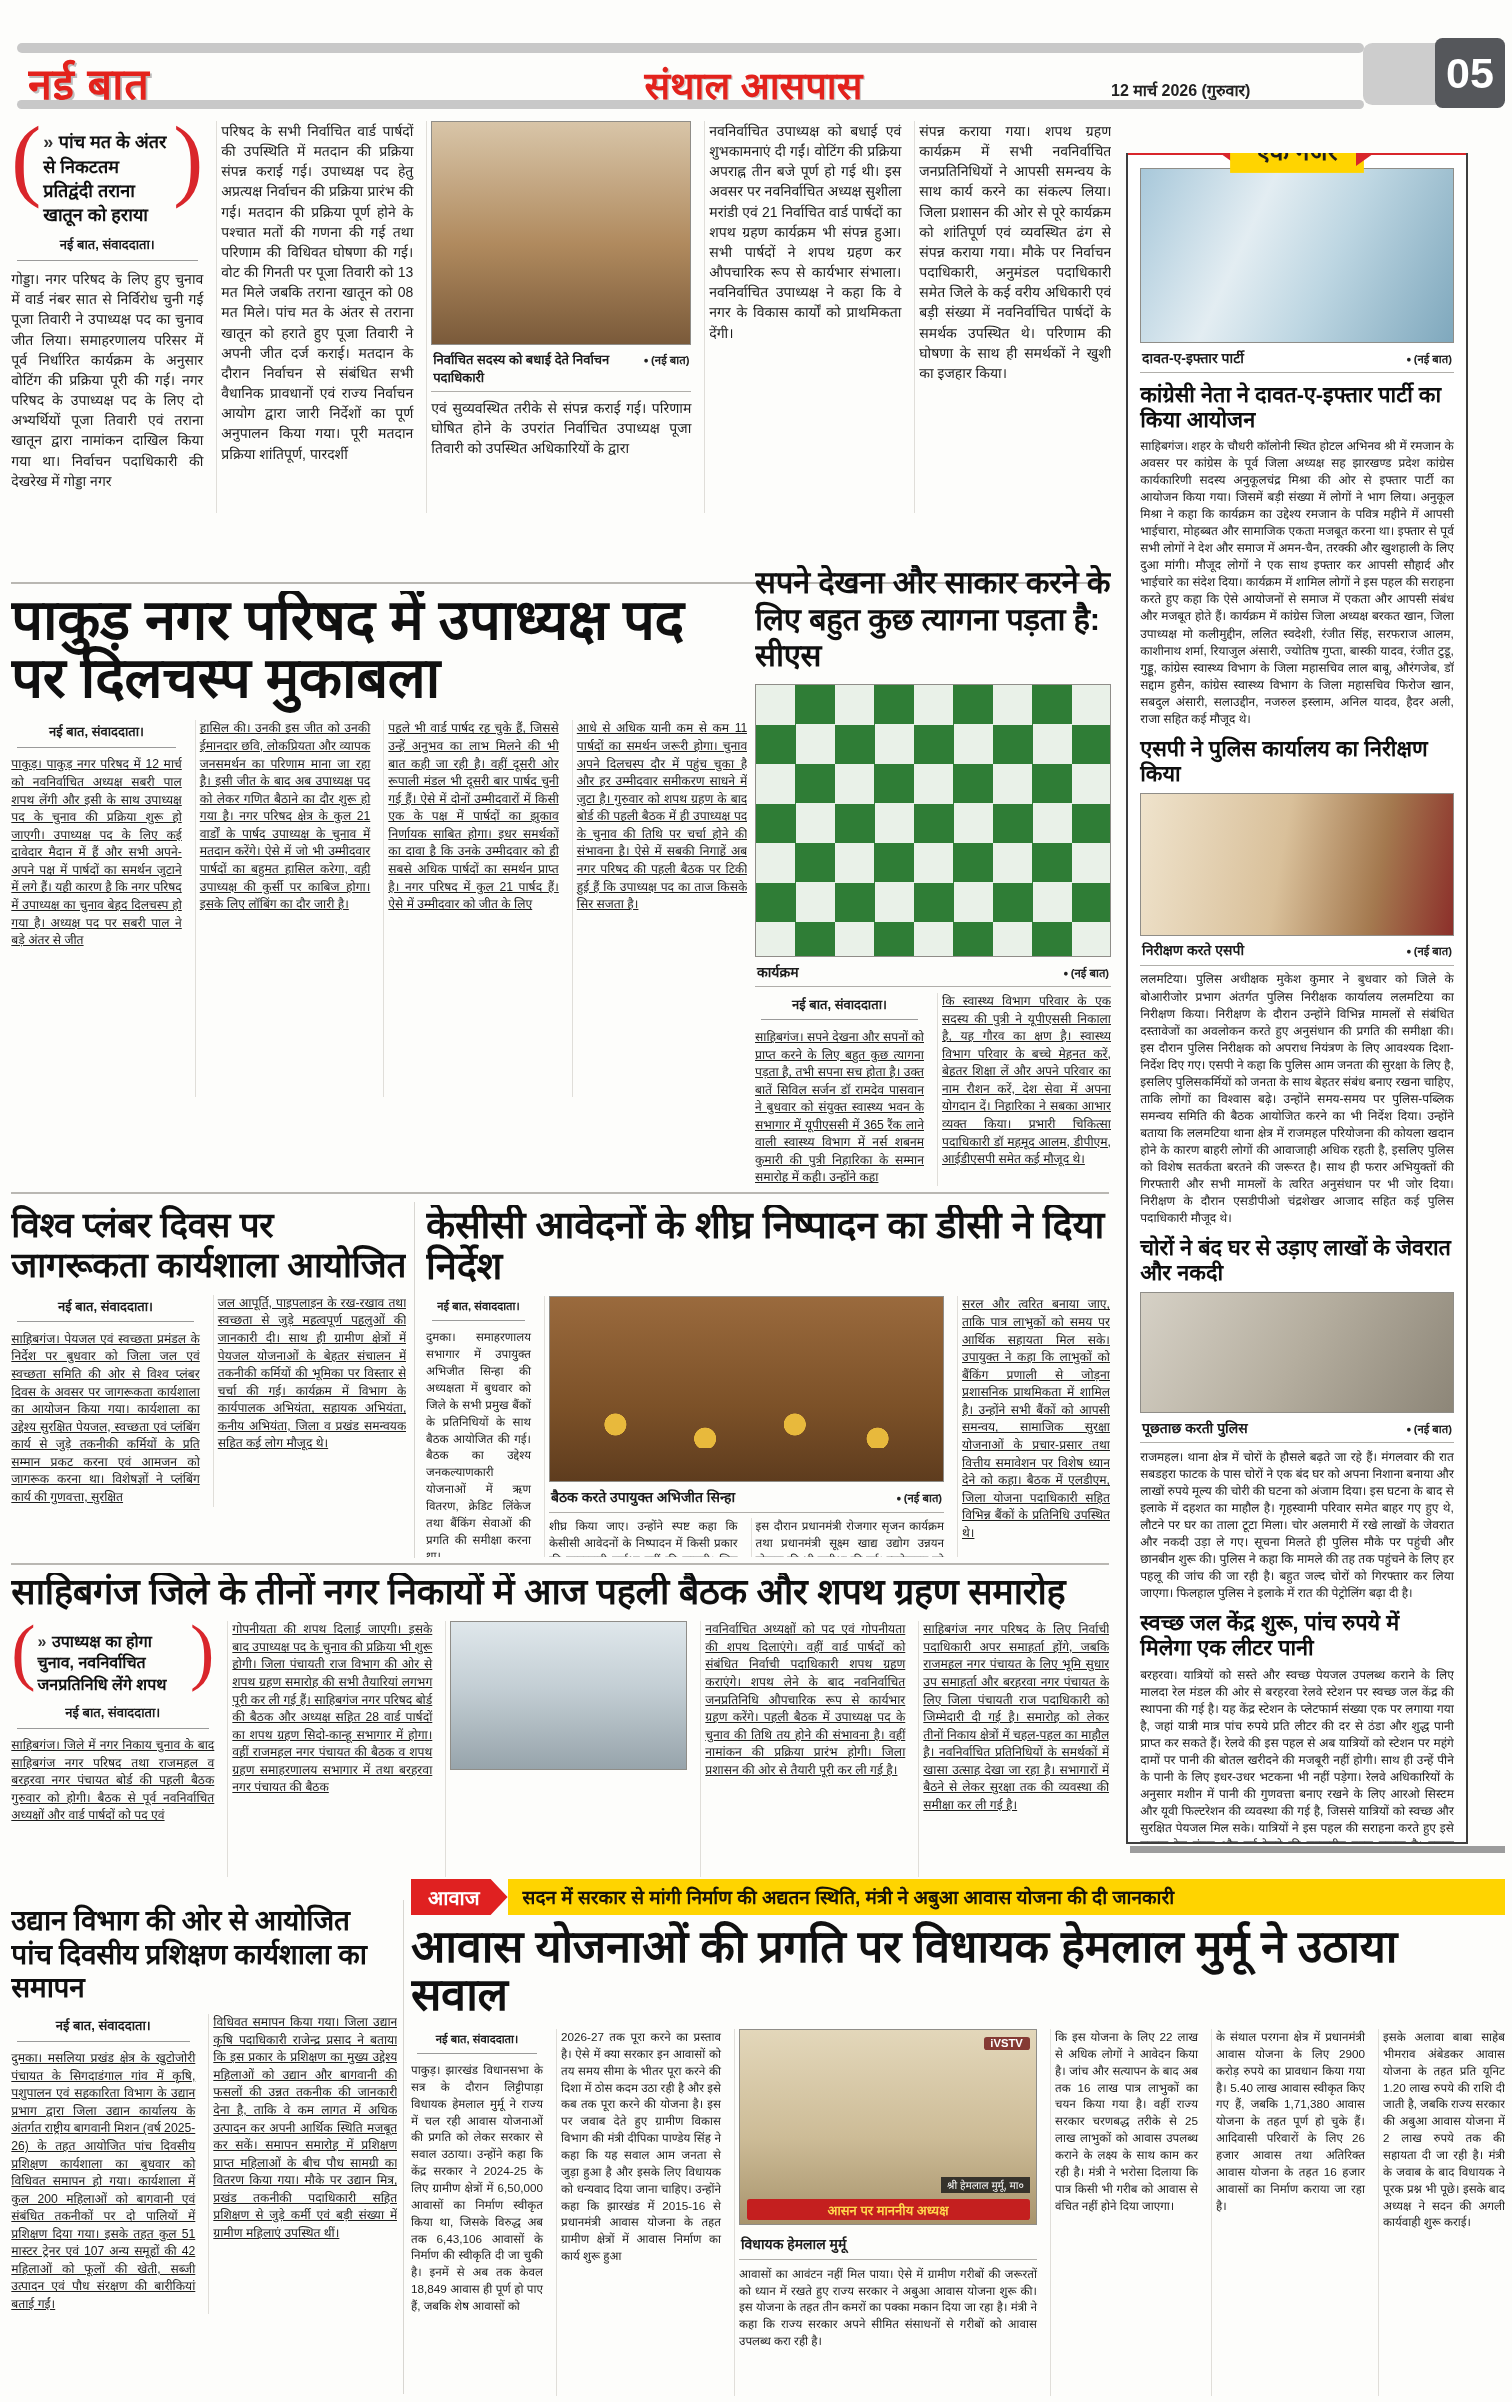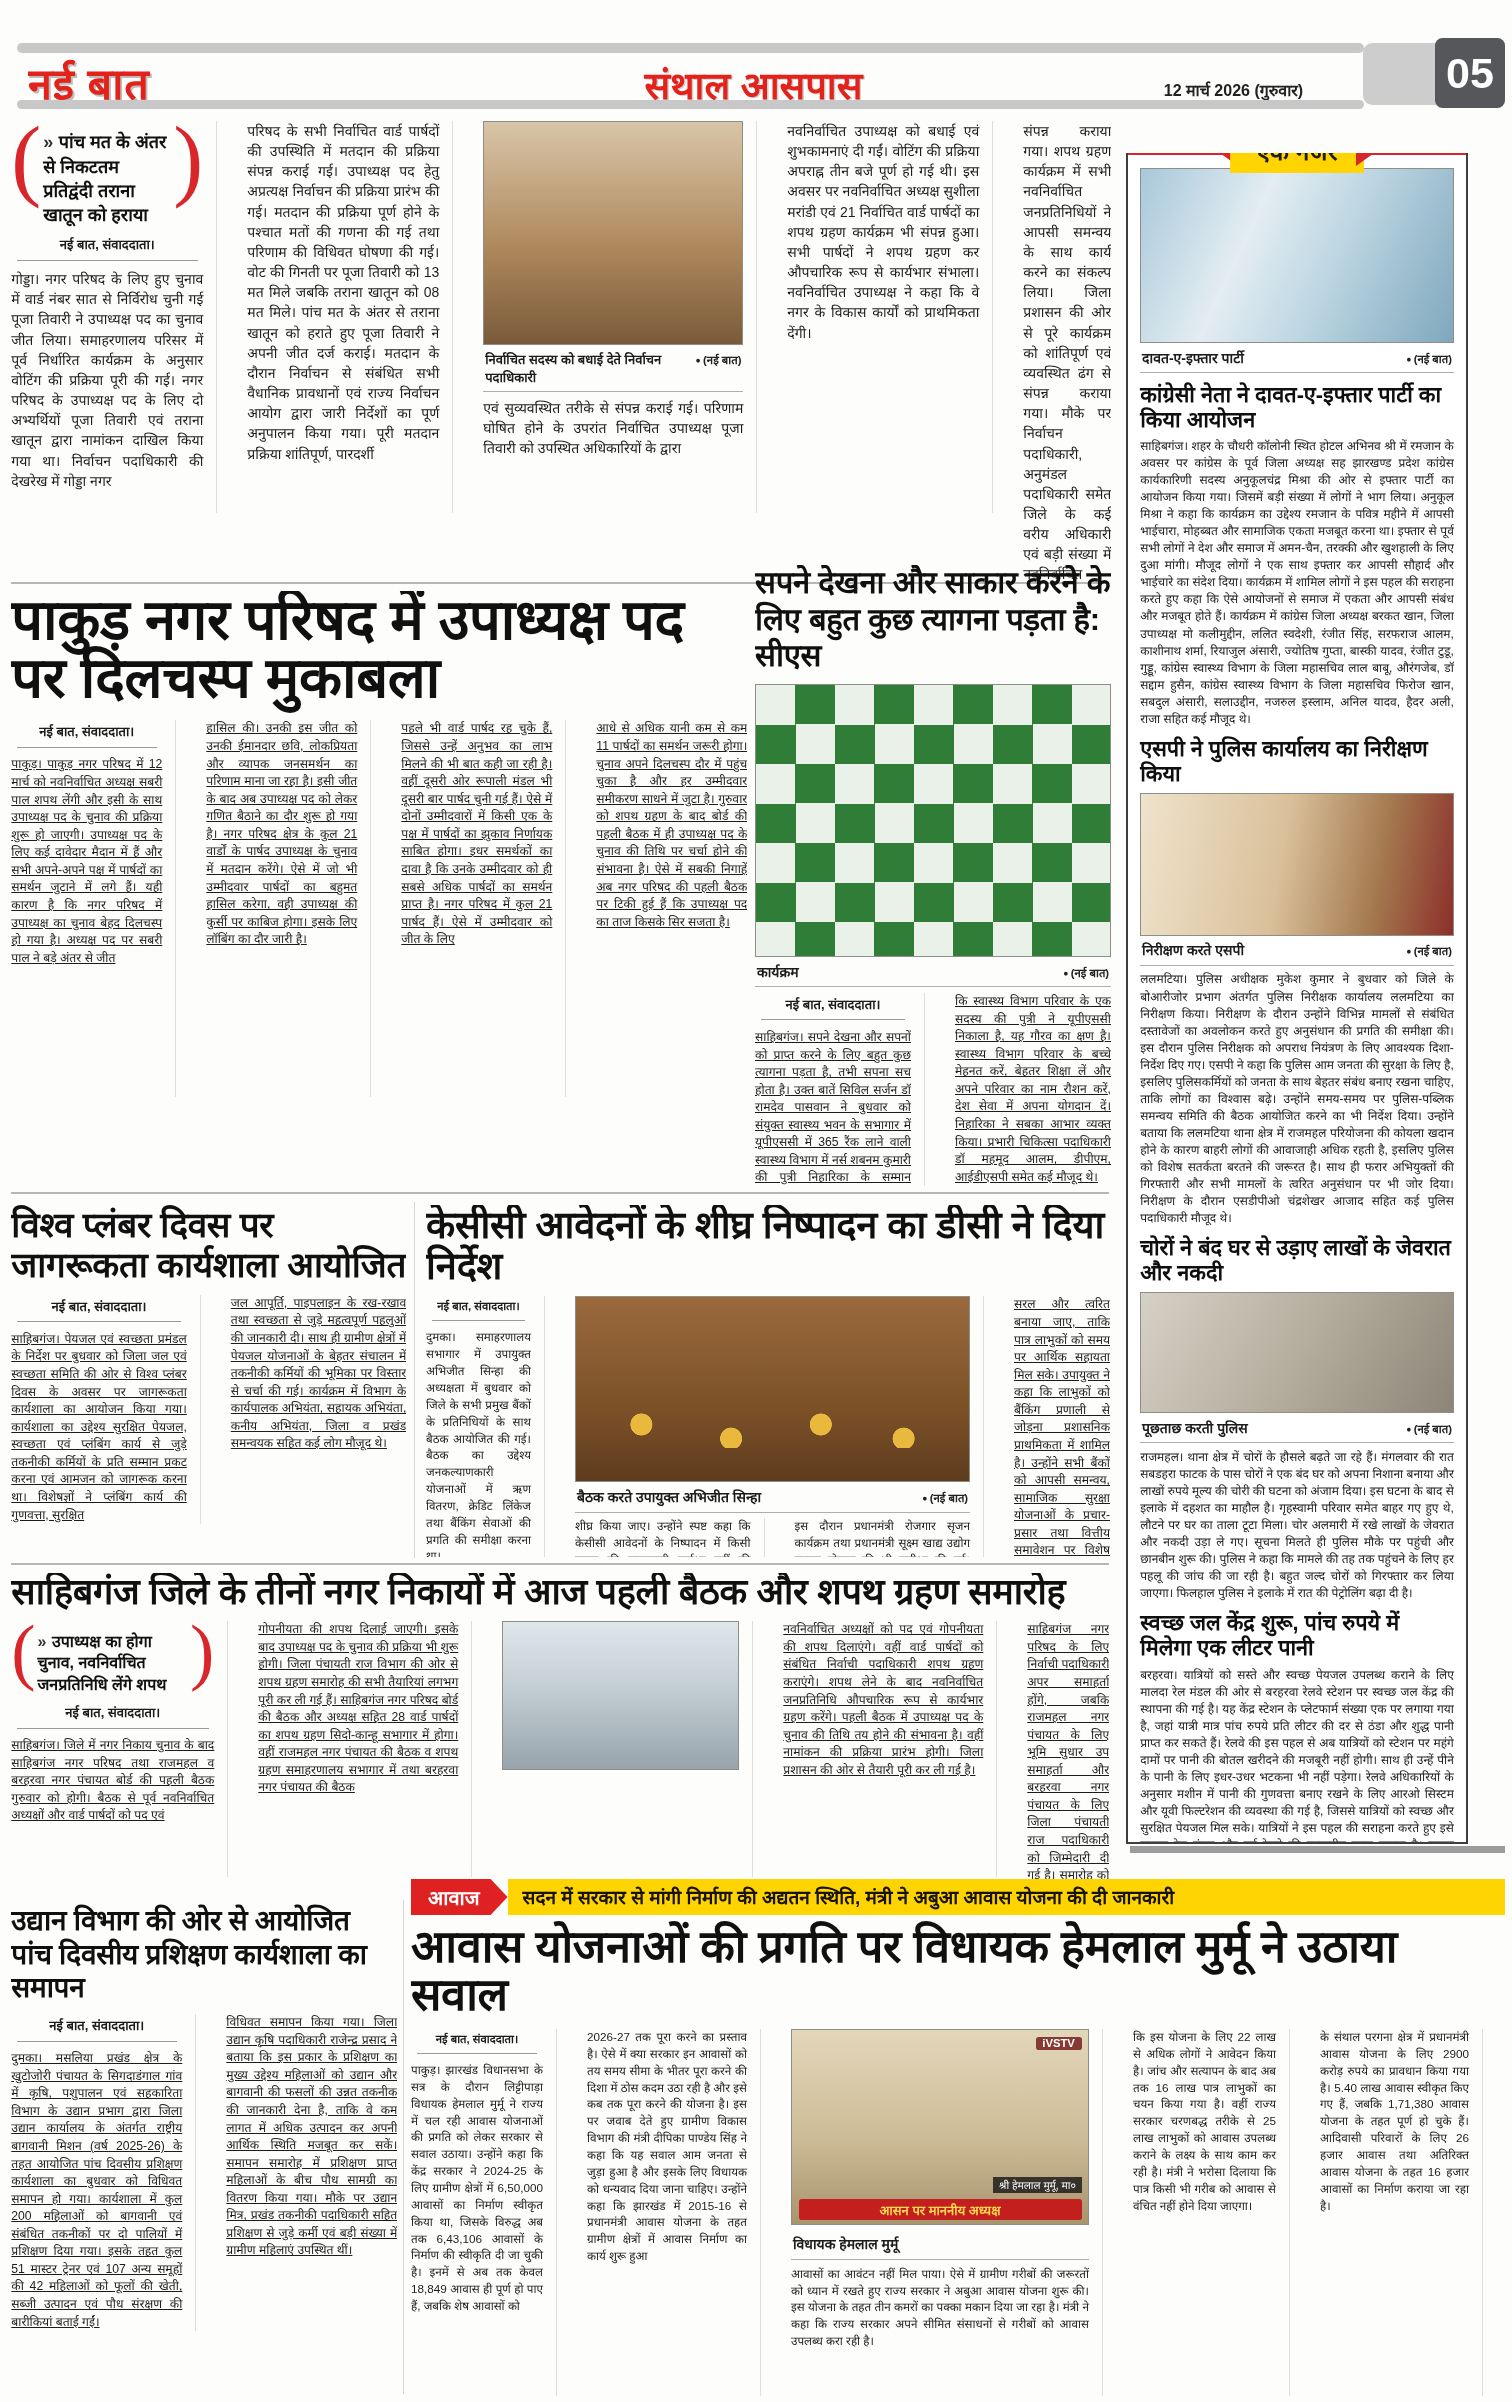--- a/index.html
+++ b/index.html
@@ -6,31 +6,31 @@
   .page { position:relative; width:1512px; height:2402px; margin:0 auto; background:#fdfdfb;
           font-family:"Liberation Sans","DejaVu Sans",sans-serif; color:#1c1c1c; overflow:hidden; }
   .abs { position:absolute; box-sizing:border-box; overflow:hidden; }
 
   
   .graybar { background:#c8c8c8; border-radius:5.6px; }
   .masthead { color:#e3221c; font-weight:800; font-size:43px; letter-spacing:0.9px;
               text-shadow:1.9px 1.9px 0 #bdbdbd; }
   .sectiontitle { color:#e3221c; font-weight:800; font-size:38px; text-align:center;
                   text-shadow:1.4px 1.4px 0 #cfcfcf; }
-  .dateline { font-size:16px; font-weight:700; color:#222; text-align:center; }
+  .dateline { font-size:16px; font-weight:700; color:#222; text-align:left; }
   .pagetab { background:#cdcdcd; border-radius:9.4px; }
   .pagebox { background:#55575b; color:#fff; font-weight:800; font-size:43px;
              display:flex; align-items:center; justify-content:center; border-radius:7.5px; }
 
   
   .hl { font-weight:800; color:#101010; line-height:1.08; margin:0 0 9.4px 0; letter-spacing:-0.3px; }
   .kicker { font-weight:800; font-size:22.6px; margin:0 0 7.5px 0; color:#151515; }
   .cols { display:flex; gap:13px; align-items:stretch; }
   .col { flex:1 1 0; min-width:0; }
-  .col + .col { border-left:0.9px solid #e0ded9; padding-left:30px; }
+  .col + .col { border-left:0.9px solid #e0ded9; padding-left:4px; }
   .body { font-size:14px; line-height:1.44; text-align:justify; margin:0; }
   .byline { font-size:13px; font-weight:700; text-align:center; padding:1.9px 0 6.6px;
             border-bottom:1.4px solid #9a9a9a; margin:0 5.6px 8.5px; }
   .rule-h { background:#b9b7b2; height:1.9px; }
   .vrule { background:#d8d6d1; width:0.9px; }
 
   .pullquote { display:flex; margin:0 0 5.6px 0; }
   .pq-bracket { color:#d9262b; font-size:90px; line-height:0.85; font-weight:400;
                 font-family:"Liberation Serif","DejaVu Serif",serif; flex:0 0 auto; }
   .pq-text { font-weight:800; font-size:18px; line-height:1.35; padding:9.4px 1.9px 0; color:#111; }

